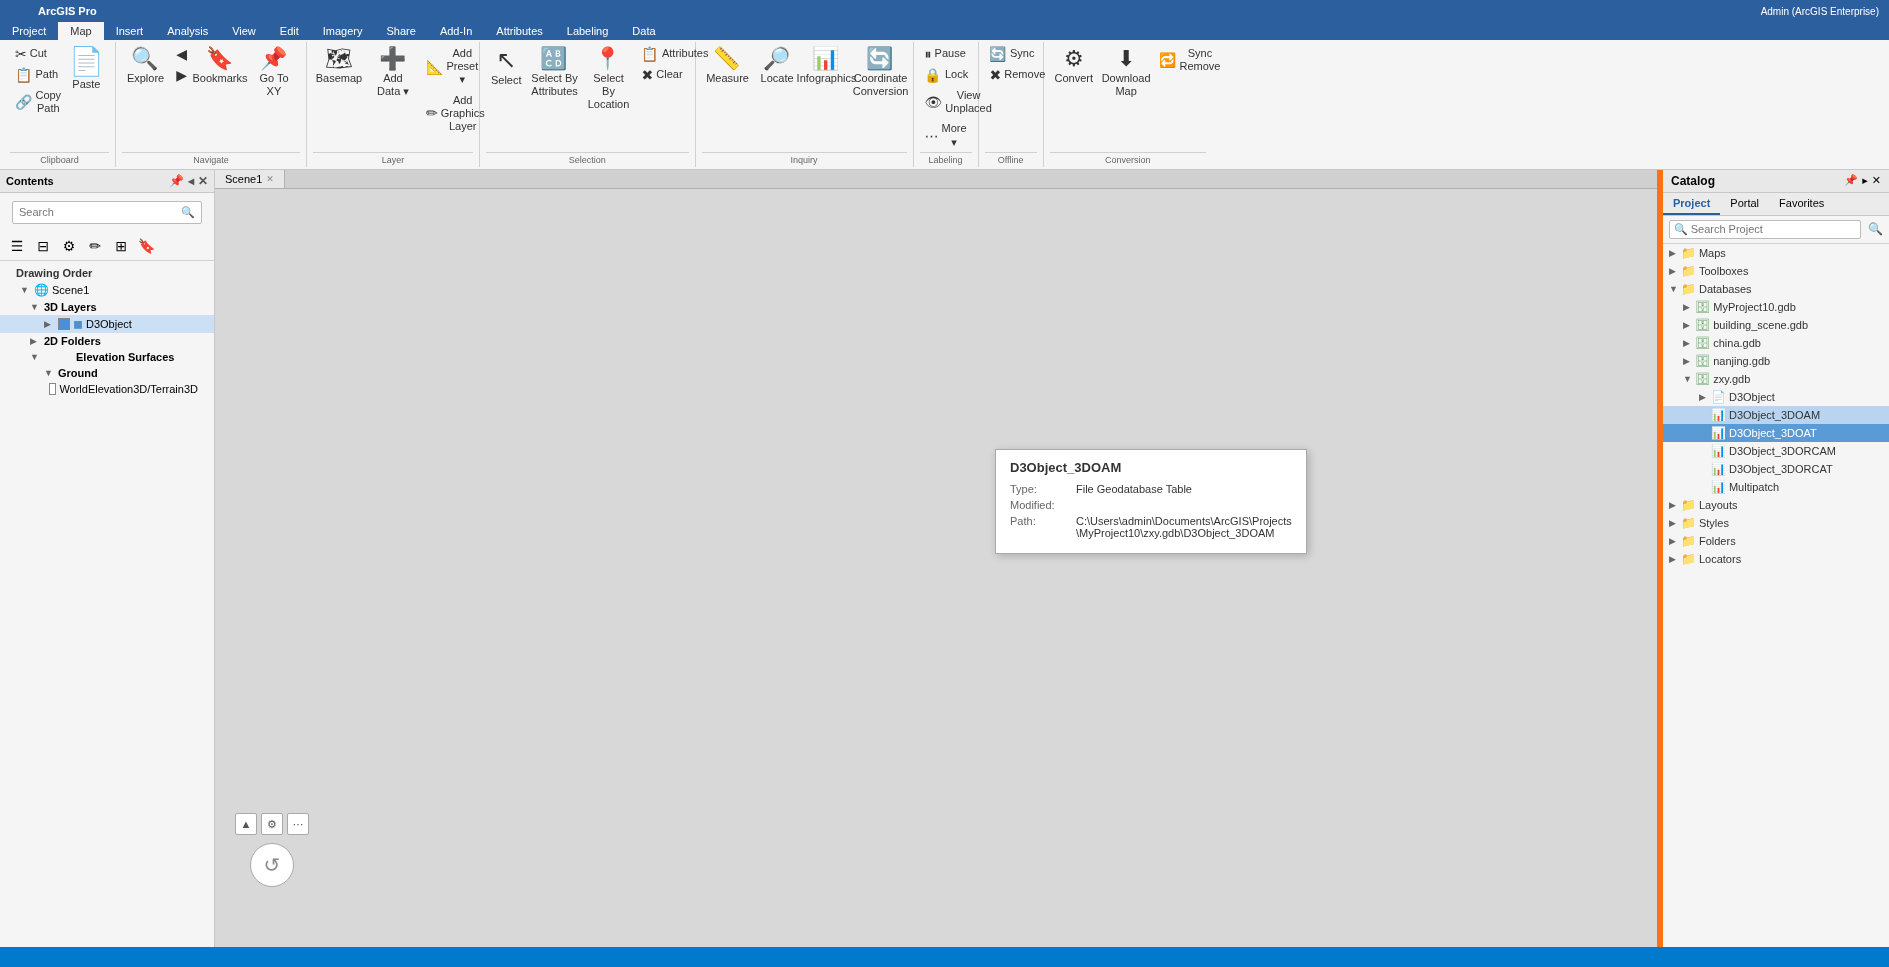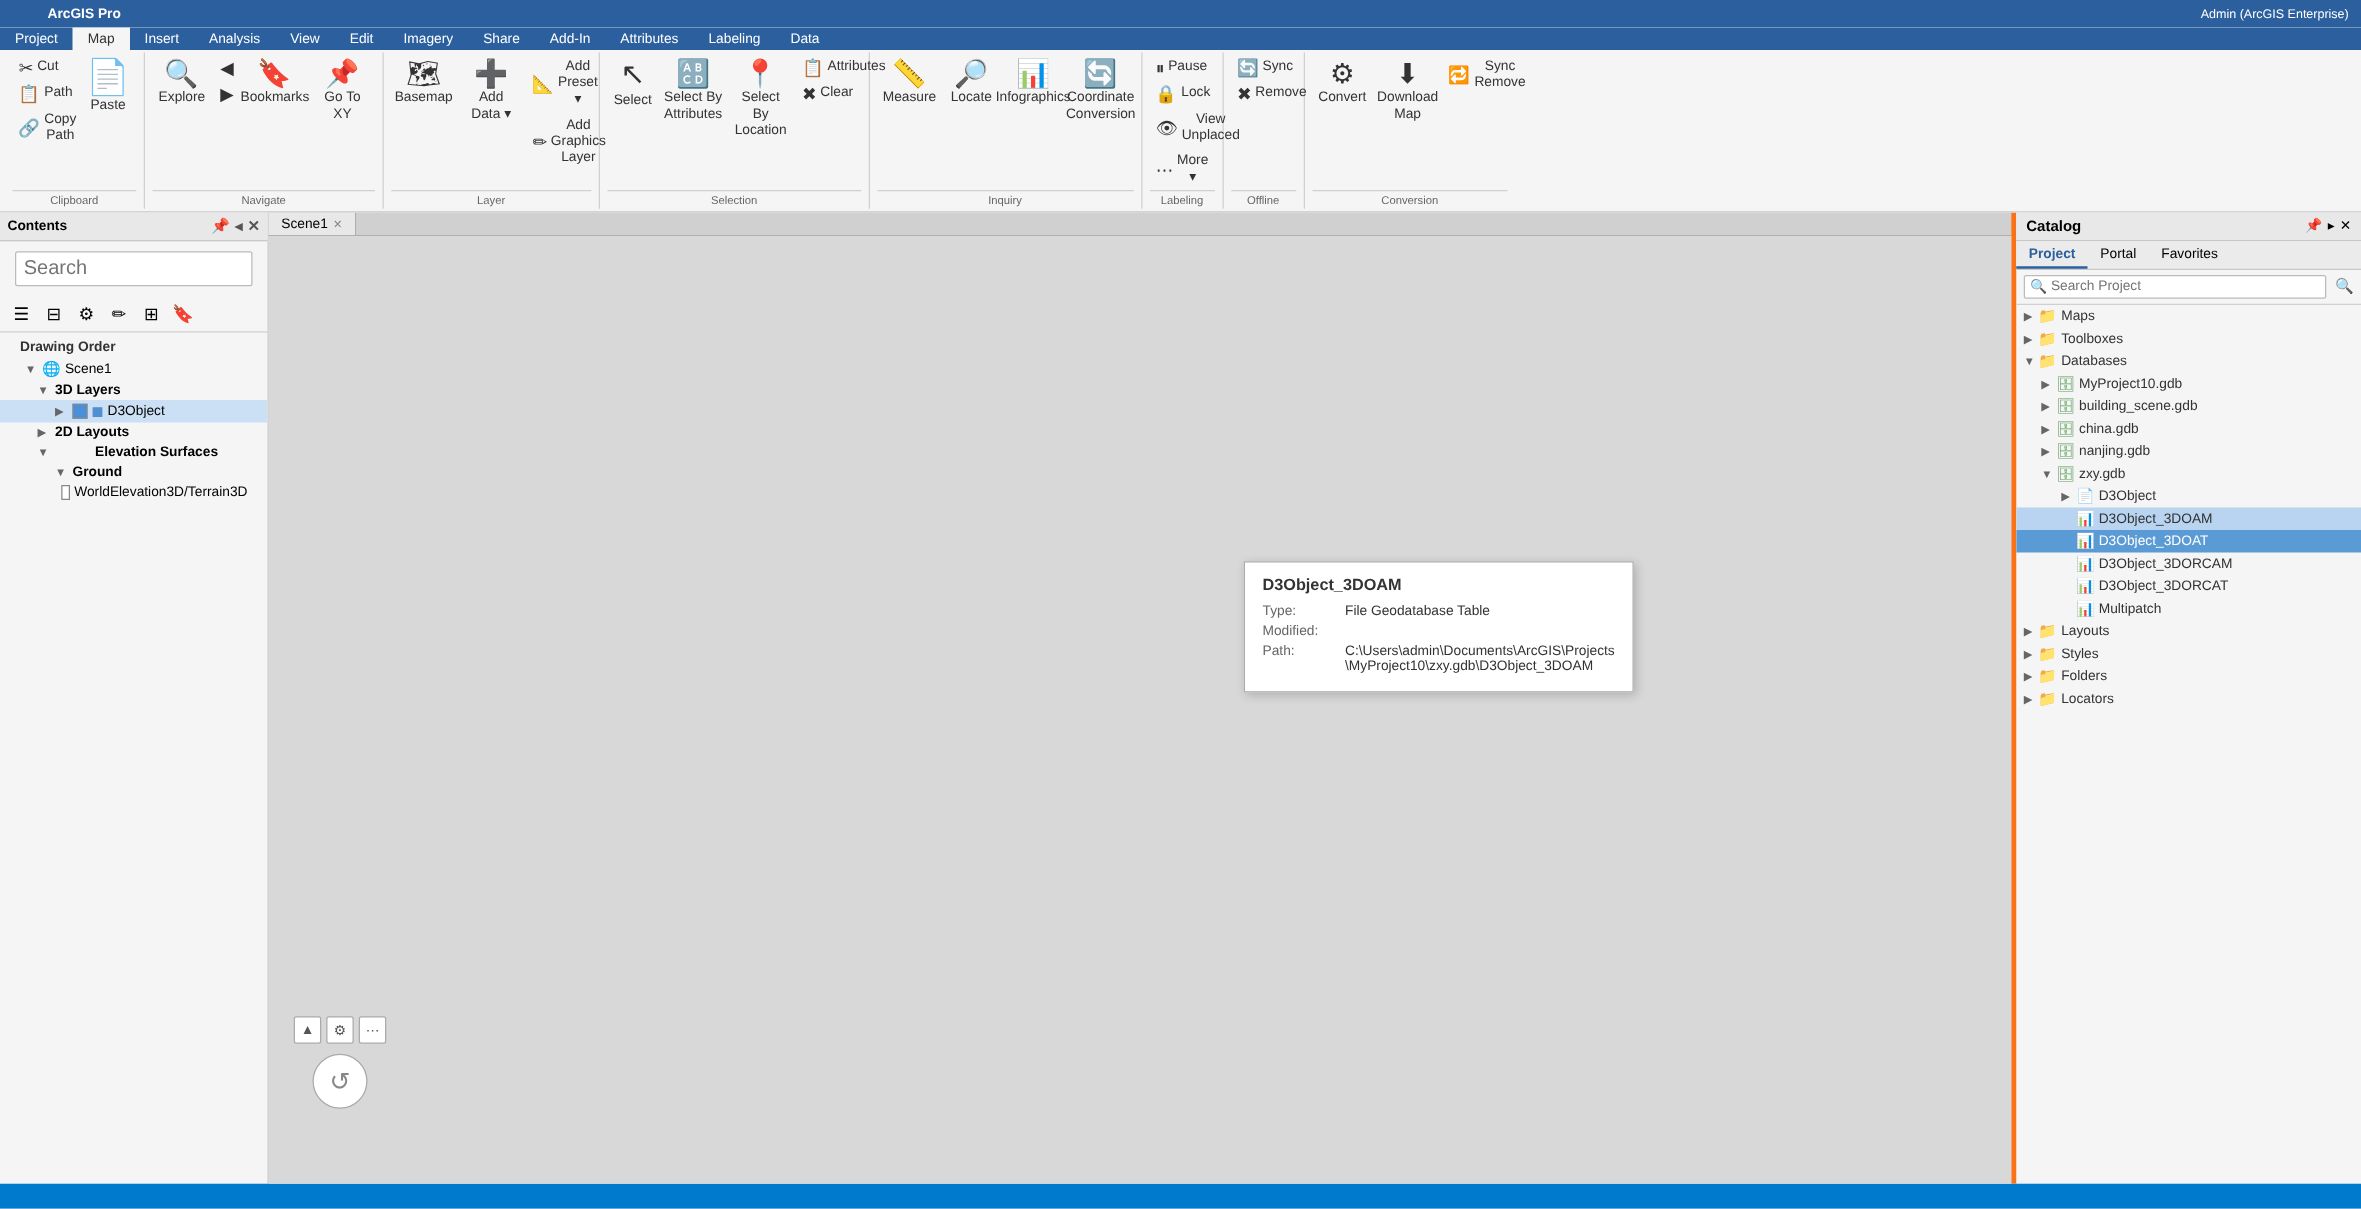--- a/index.html
+++ b/index.html
@@ -57,21 +57,21 @@
       font-weight: bold; font-size: 11px;
     }
     .panel-header-icons { display: flex; gap: 4px; }
     .panel-header-icon { cursor: pointer; font-size: 12px; color: #555; }
 
     .search-box {
       display: flex; align-items: center; padding: 4px 6px; border-bottom: 1px solid #d0d0d0;
       background: white; margin: 4px 6px; border: 1px solid #bbb; border-radius: 2px;
     }
     .search-box input {
-      border: none; outline: none; flex: 1; font-size: 16px; background: transparent;
+      border: none; outline: none; flex: 1; font-size: 11px; background: transparent;
     }
     .search-box .search-icon { font-size: 11px; color: #666; }
 
     .toolbar-icons {
       display: flex; align-items: center; gap: 4px; padding: 3px 6px;
       border-bottom: 1px solid #d0d0d0;
     }
     .toolbar-icon {
       width: 22px; height: 22px; display: flex; align-items: center; justify-content: center;
       cursor: pointer; border: 1px solid transparent; border-radius: 2px; font-size: 14px;
@@ -123,21 +123,21 @@
       font-size: 11px; color: #555; border-radius: 2px;
     }
     .compass {
       width: 44px; height: 44px; border-radius: 50%; background: white;
       border: 1px solid #aaa; display: flex; align-items: center; justify-content: center;
       font-size: 20px; color: #888; margin-top: 4px;
     }
 
     
     .catalog-panel {
-      width: 280px; background: #f5f5f5; border-left: 4px solid #f97316;
+      width: 232px; background: #f5f5f5; border-left: 6px solid #f97316;
       display: flex; flex-direction: column; flex-shrink: 0;
     }
     .catalog-header {
       display: flex; align-items: center; justify-content: space-between;
       padding: 4px 8px; background: #e8e8e8; border-bottom: 1px solid #c8c8c8;
     }
     .catalog-title { font-weight: bold; font-size: 12px; }
     .catalog-header-icons { display: flex; gap: 4px; }
 
     .catalog-tabs { display: flex; border-bottom: 1px solid #c8c8c8; background: #ebebeb; }
@@ -441,21 +441,21 @@
         <span class="indent" style="width:28px;"></span>
         <span class="expand-icon">▶</span>
         <span class="checkbox checked"></span>
         <span class="item-icon" style="color:#5090d0;">◼</span>
         <span>D3Object</span>
       </div>
 
       <div class="tree-item">
         <span class="indent" style="width:14px;"></span>
         <span class="expand-icon">▶</span>
-        <span style="font-weight:bold;">2D Layouts</span>
+        <span style="font-weight:bold;">2D Folders</span>
       </div>
 
       <div class="tree-item">
         <span class="indent" style="width:14px;"></span>
         <span class="expand-icon">▼</span>
         <span style="font-weight:bold;margin-left:32px;">Elevation Surfaces</span>
       </div>
 
       <div class="tree-item">
         <span class="indent" style="width:28px;"></span>

